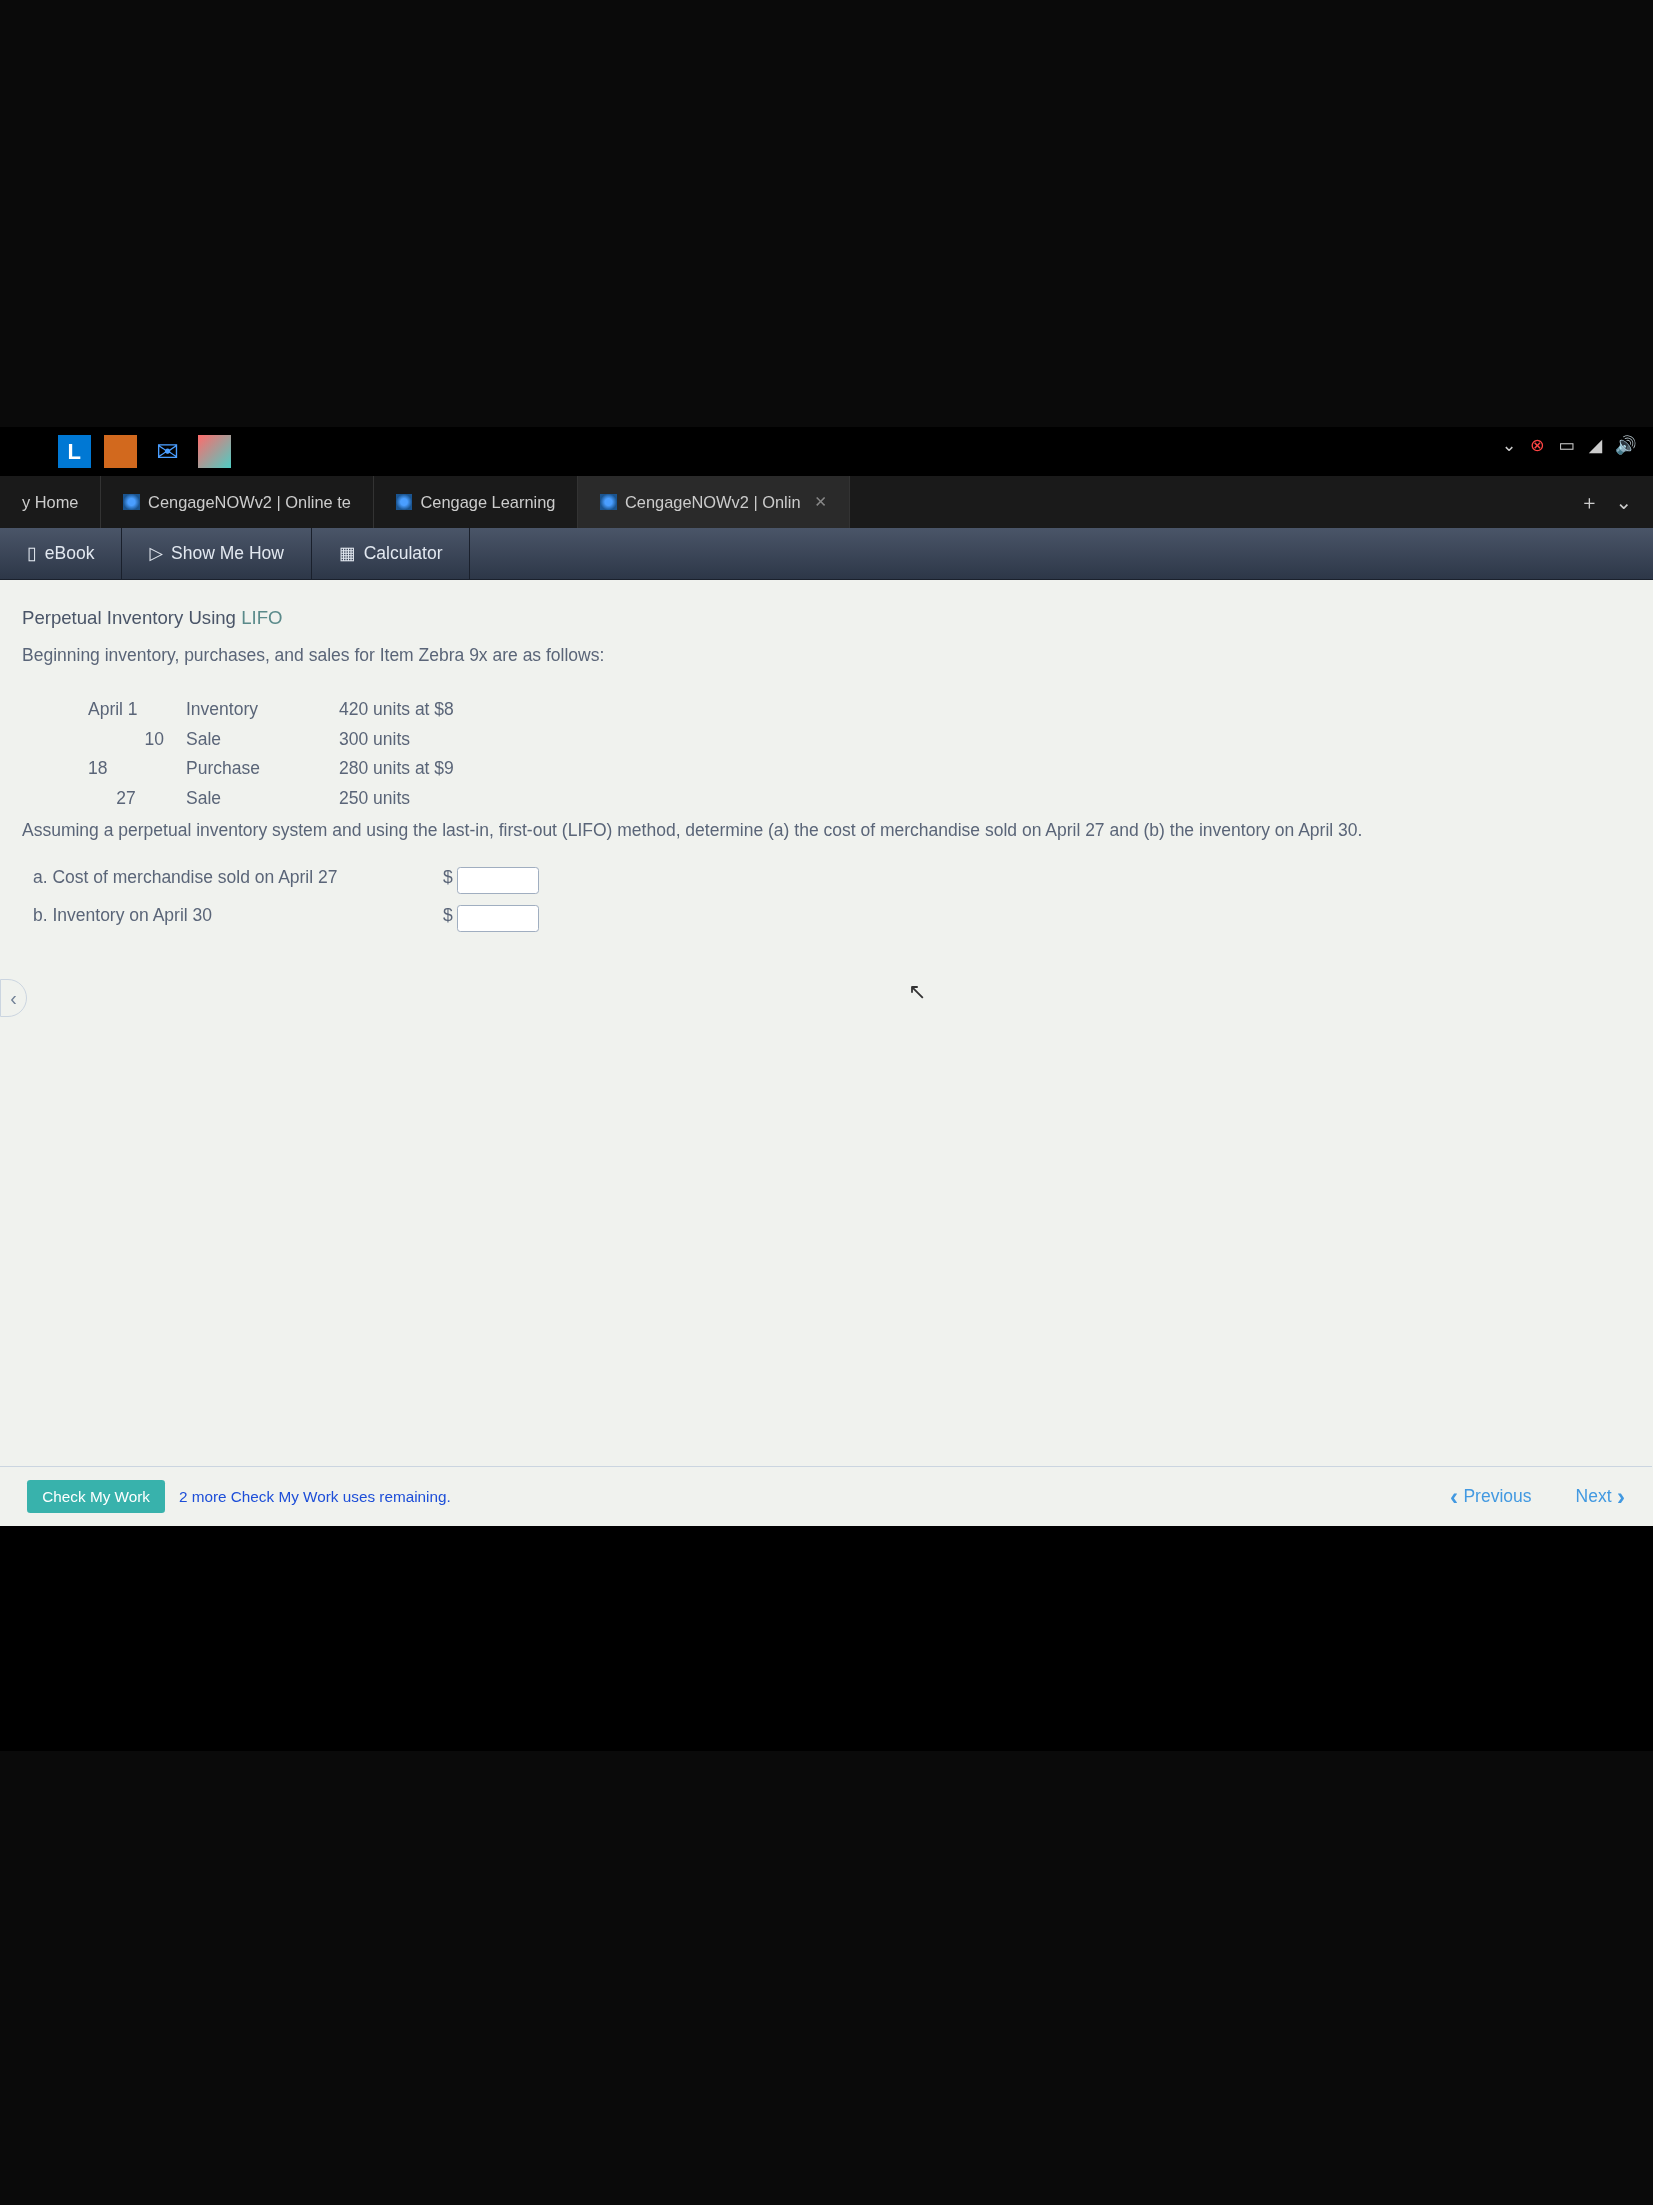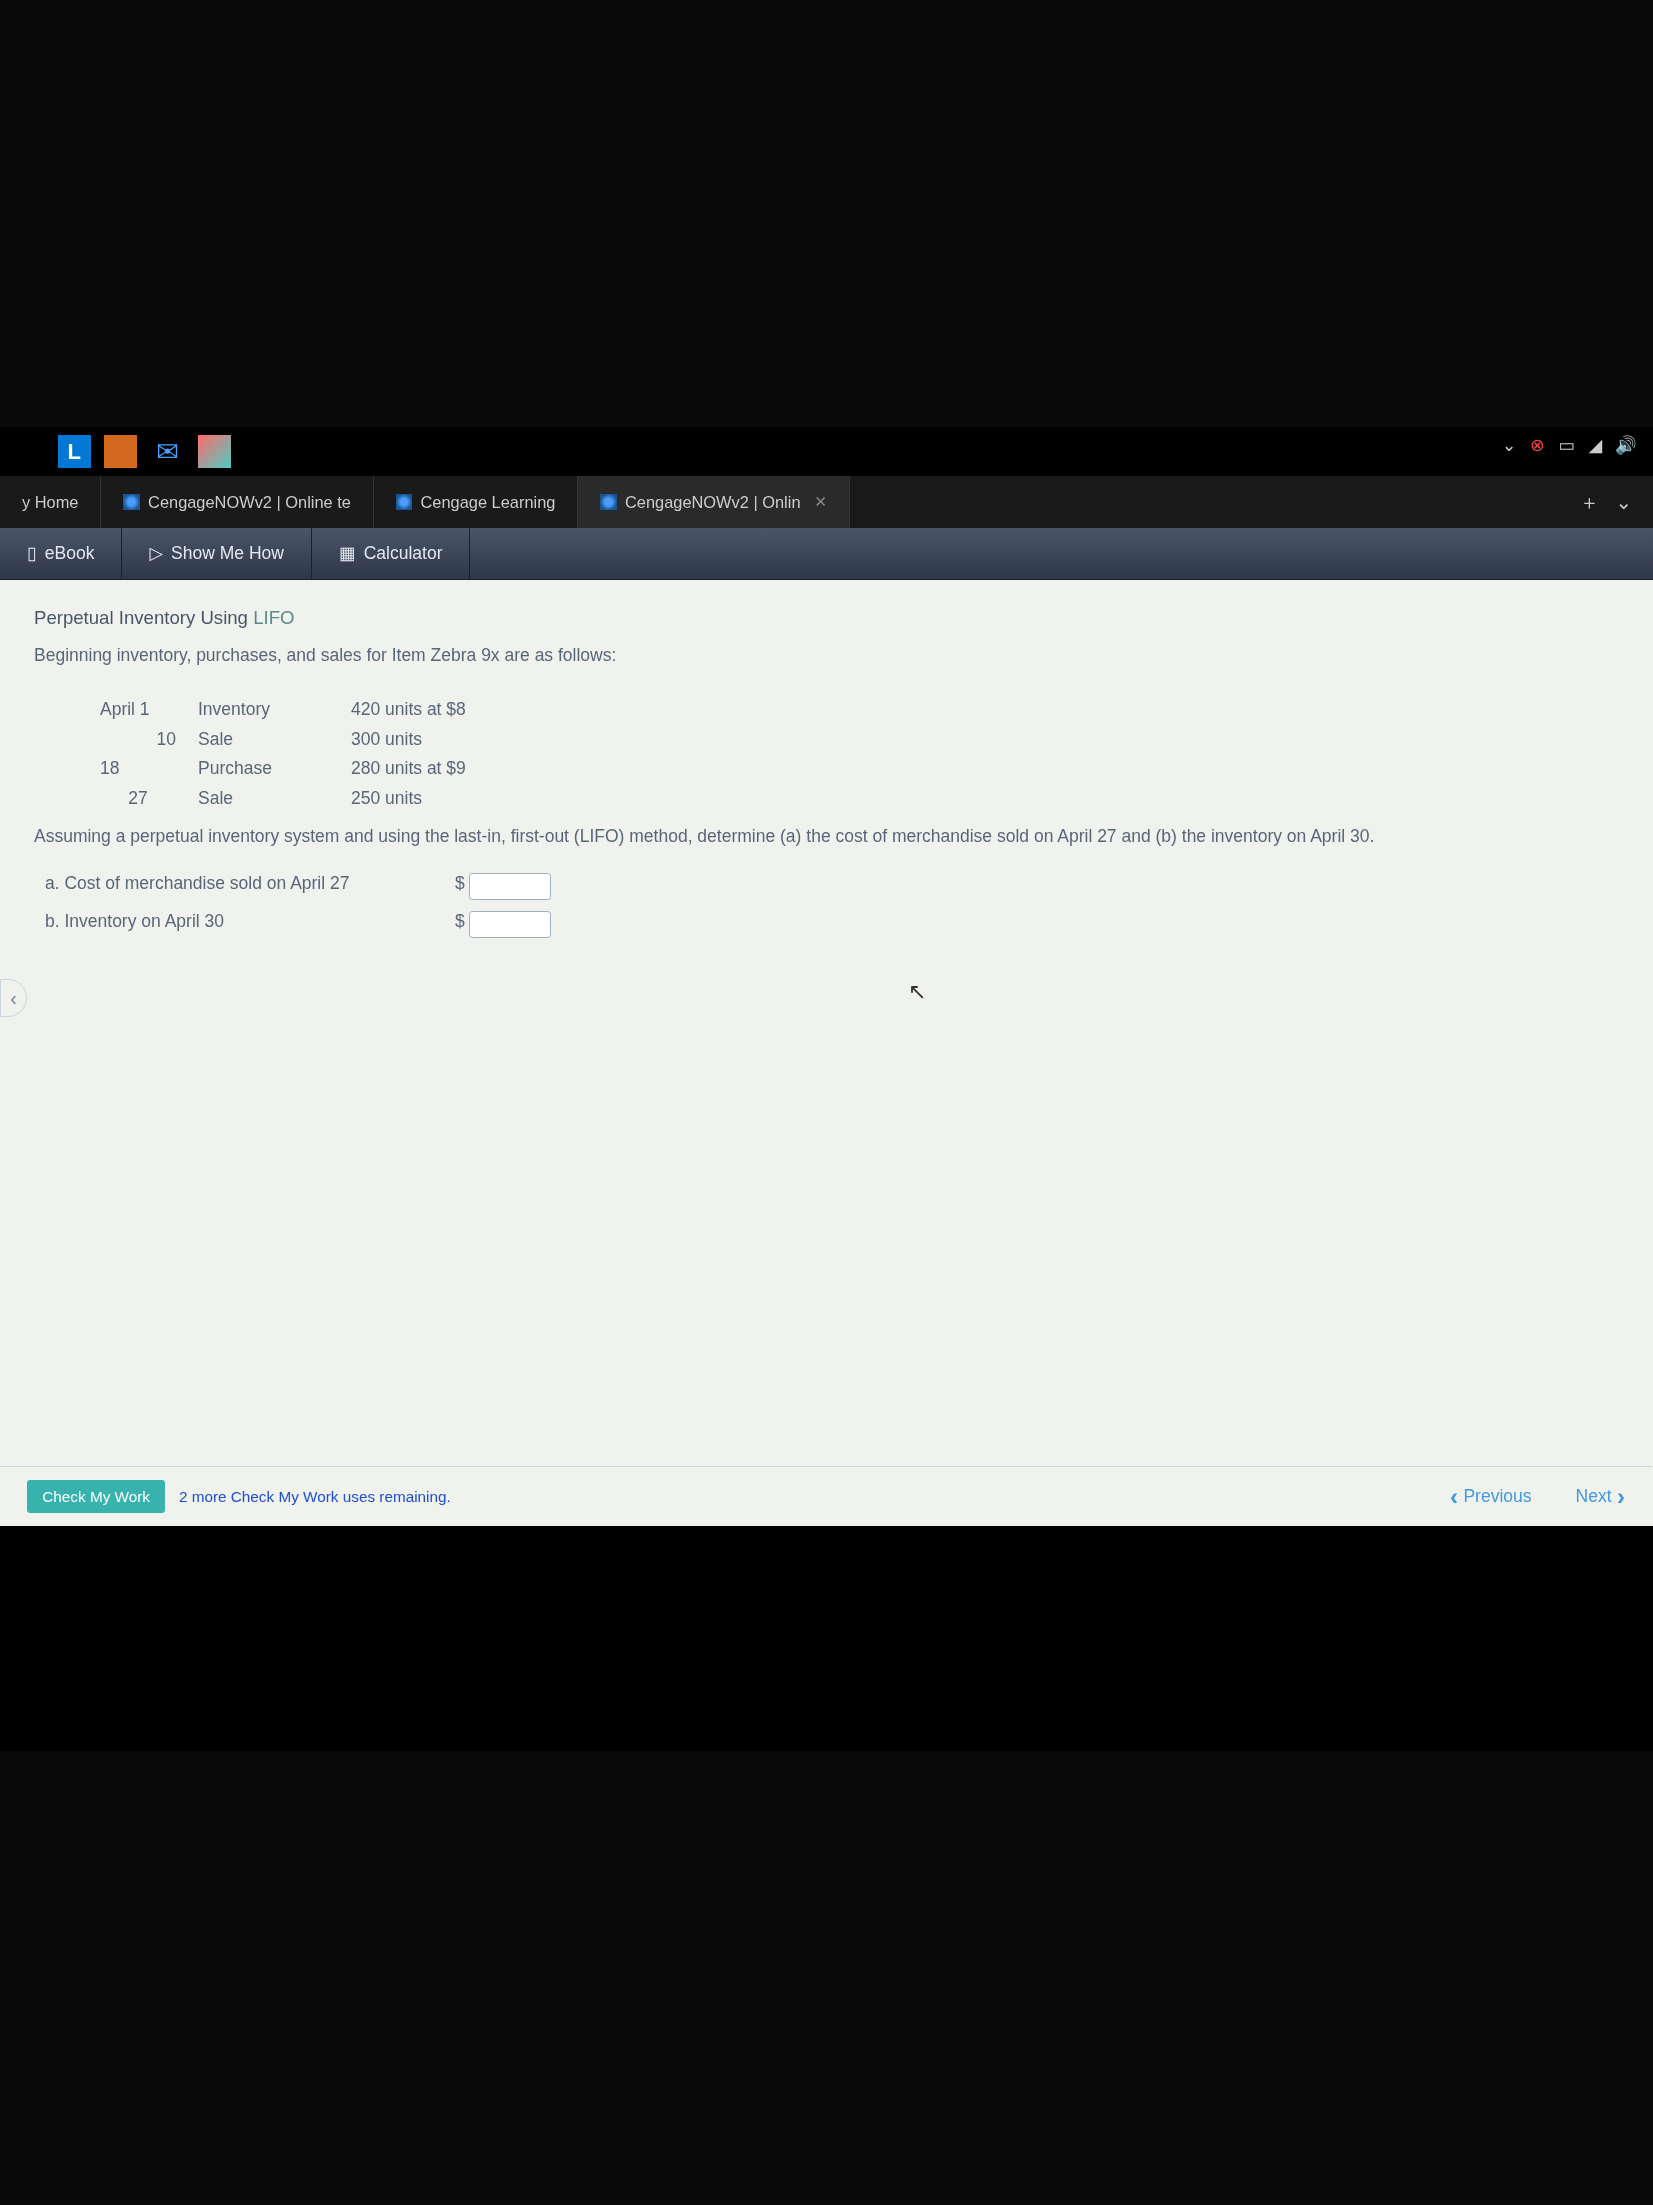--- a/index.html
+++ b/index.html
@@ -18,25 +18,25 @@
   .tabs-right{margin-left:auto;display:flex;align-items:center;gap:16.4px;padding-right:22px;color:#ccc;font-size:19.7px}
   .favicon{width:16.4px;height:16.4px;display:inline-block}
   .fav-cengage{background:radial-gradient(circle,#4a9eff 30%,#1a5490 70%)}
   .url-row{height:44px;background:#2a2a2a;display:flex;align-items:center;padding:0 16.4px;color:#ccc;font-size:16.4px;gap:11px}
   .url-text{flex:1;white-space:nowrap;overflow:hidden}
   .url-domain{color:#fff}
   .url-path{color:#999}
   .url-icons{display:flex;gap:22px;font-size:18.6px;color:#ccc}
   .toolbar{height:52px;background:linear-gradient(to bottom,#4a5568,#2d3748);display:flex;align-items:center;border-bottom:1.1px solid #1a202c}
   .tool-btn{padding:0 27px;height:100%;display:flex;align-items:center;gap:8.2px;color:#e2e8f0;font-size:17.5px;border-right:0.5px solid #1a202c;cursor:pointer}
-  .content{background:#f0f2ee;height:946px;padding:27px 34px;color:#4a5568;font-size:17.5px;position:relative}
+  .content{background:#f0f2ee;height:946px;padding:27px 22px;color:#4a5568;font-size:17.5px;position:relative}
   .title{font-size:18.6px;color:#4a5568;margin-bottom:16.4px}
   .lifo{color:#5a8a8a}
   .intro{margin-bottom:28px;color:#5a6578}
-  .tbl{margin-left:66px;margin-bottom:9px}
+  .tbl{margin-left:66px;margin-bottom:3px}
   .tbl-row{display:flex;padding:4.4px 0;color:#5a6578}
   .tbl-date{width:98px}
   .tbl-type{width:153px}
   .tbl-qty{}
   .question{color:#5a6578;line-height:1.5;margin-bottom:19px}
   .answers{margin-left:11px}
   .ans-row{display:flex;align-items:flex-start;padding:5.5px 0;color:#5a6578}
   .ans-label{width:410px}
   .ans-dollar{margin-right:4.4px}
   .ans-input{width:82px;height:27px;border:1.1px solid #a0aec0;border-radius:3.3px;padding:0 5.5px;font-size:15.3px}

